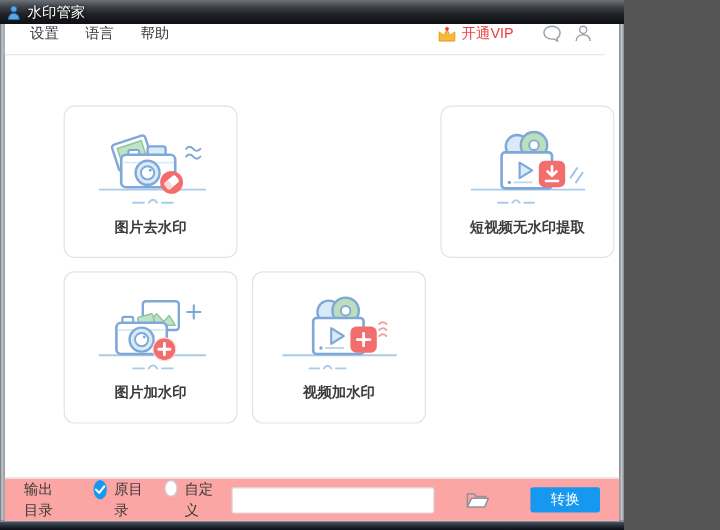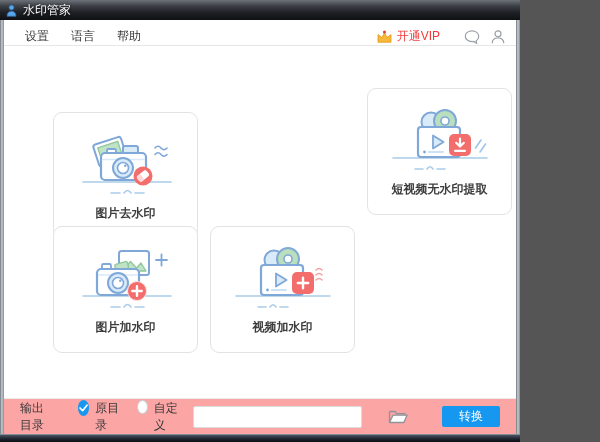--- a/index.html
+++ b/index.html
@@ -39,41 +39,41 @@
   .frame-b {
     position:absolute; left:0; right:0; bottom:0; height:8px;
     background:linear-gradient(180deg,#55606e 0%,#232a35 55%,#0a0d12 100%);
     box-shadow:inset 0 1px 0 rgba(255,255,255,.3);
   }
 
   
   .content { position:absolute; left:4px; right:4px; top:20px; bottom:8px; background:#fff; }
 
   .menubar {
-    position:absolute; left:0; right:0; top:0; height:26px;
-    display:flex; align-items:flex-end; border-bottom:1px solid #e7e7e7; background:#fff;
+    position:absolute; left:0; right:12px; top:0; height:26px;
+    display:flex; align-items:flex-start; border-bottom:1px solid #e7e7e7; background:#fff;
     padding:0 10px;
   }
   .menu-item { font-size:12px; color:#3a3a3a; padding:0 11px; cursor:pointer; }
   .menubar .spacer { flex:1; }
   .vip { display:flex; align-items:center; gap:4px; cursor:pointer; margin-right:14px; }
   .vip span { font-size:12px; color:#f13b3b; }
   .mb-ic { width:16px; height:16px; cursor:pointer; margin-left:10px; }
 
   
   .card {
     position:absolute; width:145px; height:127px; background:#fff;
     border:1px solid #e3e3e3; border-radius:9px; cursor:pointer;
   }
   .card svg { position:absolute; left:50%; transform:translateX(-50%); top:12px; }
   .card .lbl {
     position:absolute; left:0; right:0; bottom:16px; text-align:center;
     font-size:12px; font-weight:700; color:#3c3c3c;
   }
-  #card-0 { left:49px; top:68px;margin-top:24px; } #card-1 { left:206px; top:68px; } #card-2 { left:363px; top:68px; }
+  #card-0 { left:49px; top:68px; } #card-1 { left:206px; top:68px; } #card-2 { left:363px; top:68px; }
   #card-3 { left:49px; top:206px; } #card-4 { left:206px; top:206px; }
 
   
   .footer {
     position:absolute; left:0; right:0; top:378px; height:36px;
     border-top:1px solid #ebebeb; background:#fca5a5;
     display:flex; align-items:center; padding:0 16px;
   }
   .footer .flabel { font-size:12px; color:#3a3a3a; margin-right:22px; }
   .radio-group { display:flex; align-items:flex-start; gap:6px; cursor:pointer; }

